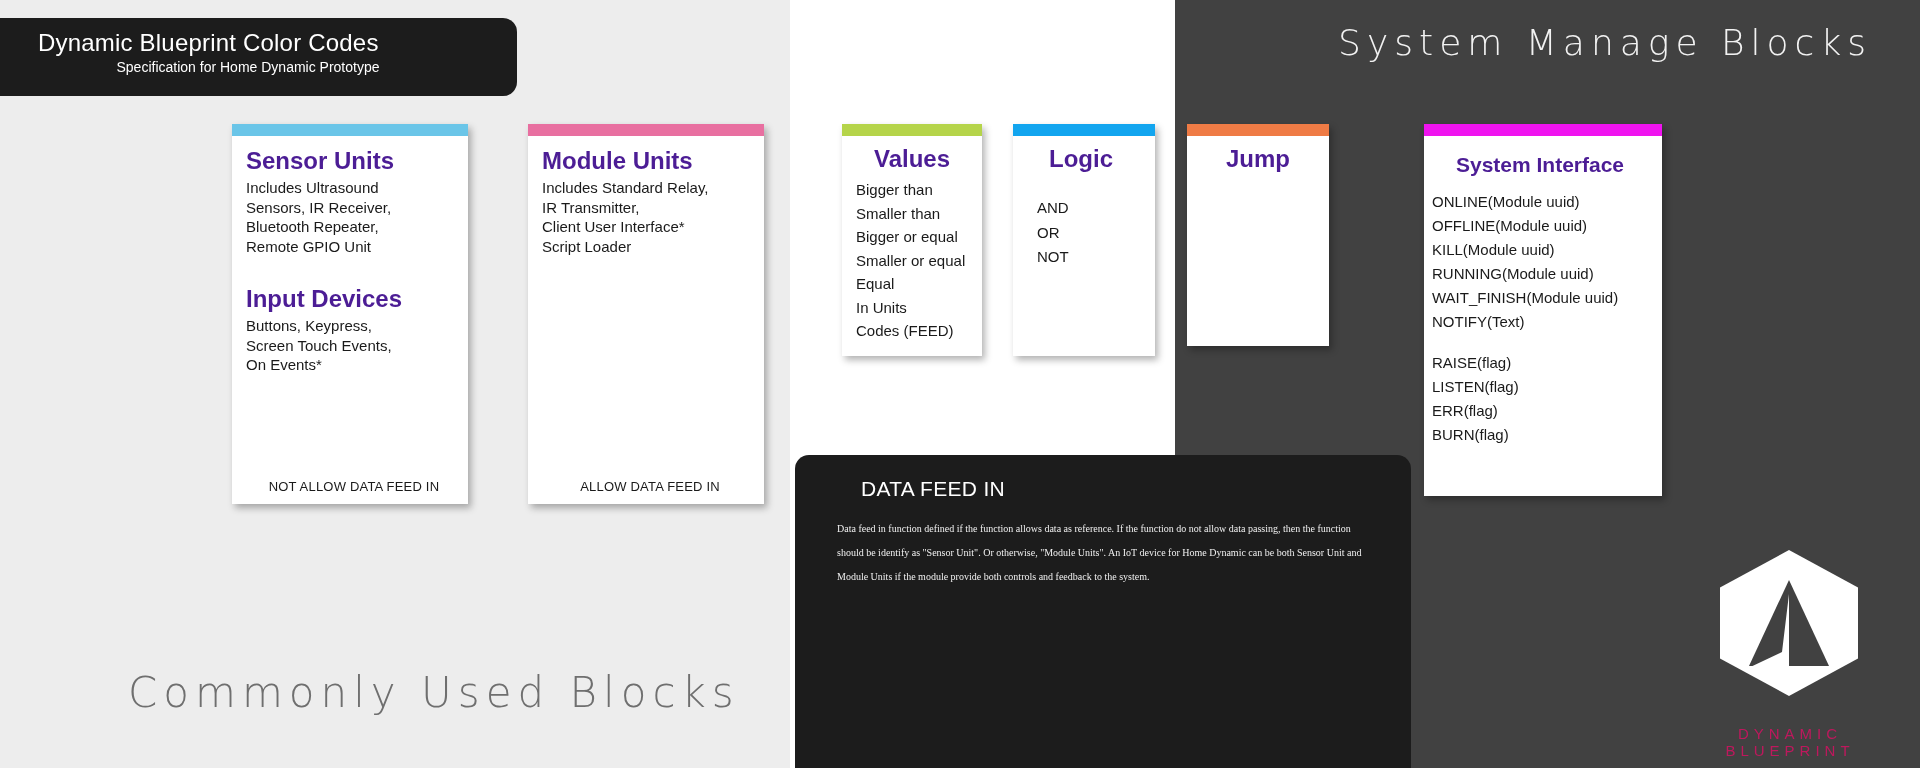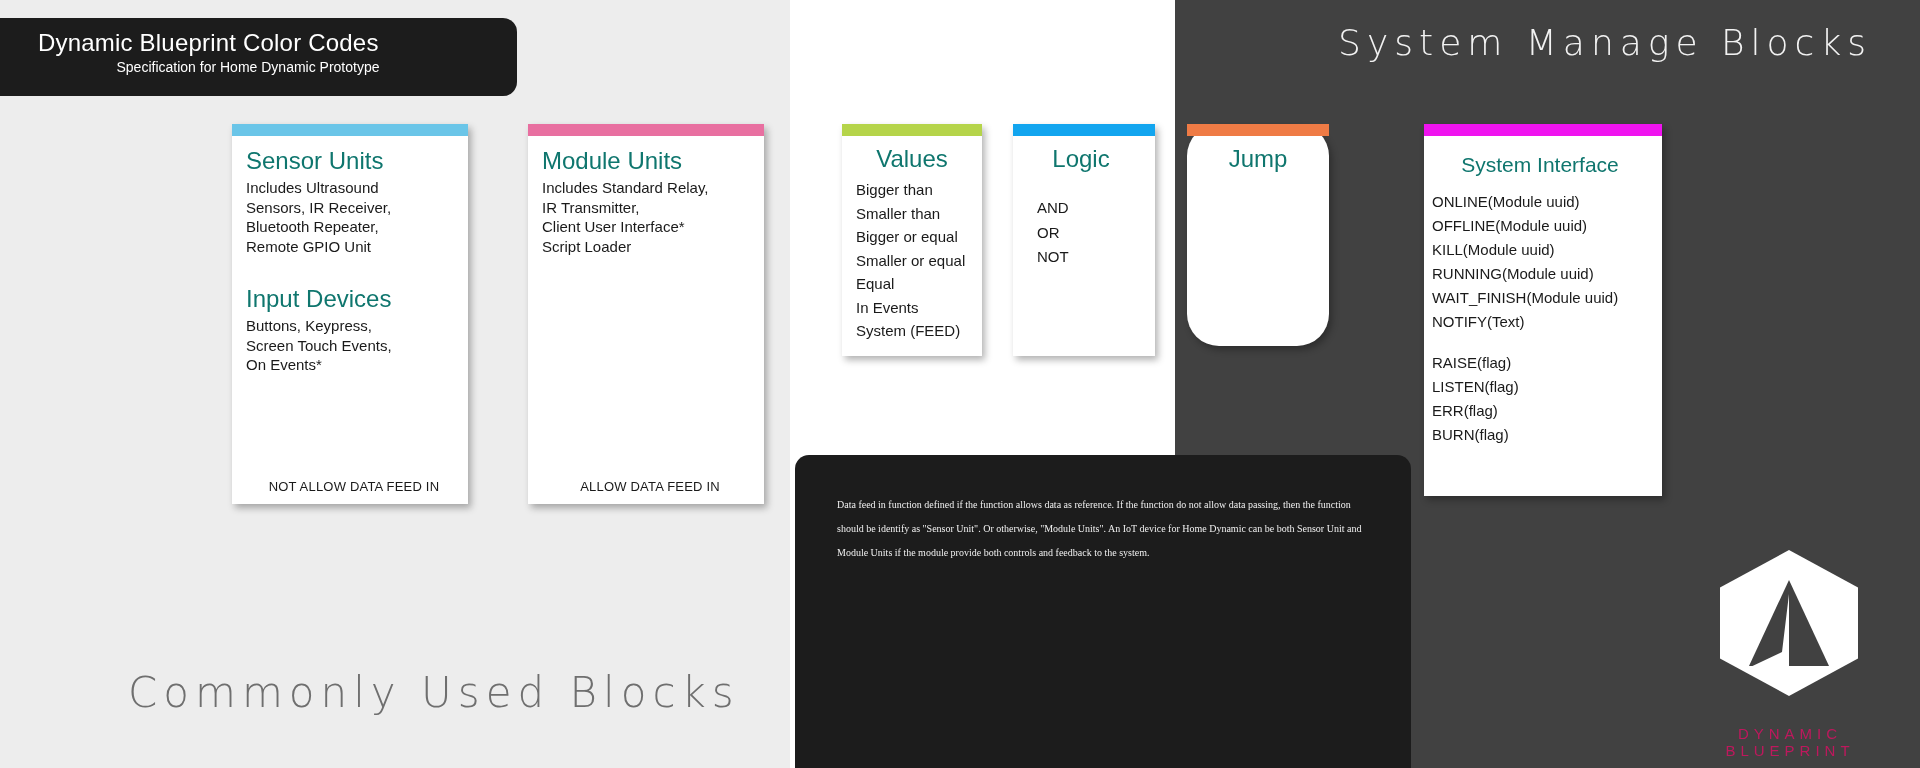--- a/index.html
+++ b/index.html
@@ -91,23 +91,23 @@
     width: 100%;
   }
   .card .body {
     padding: 10px 14px 10px 14px;
     box-sizing: border-box;
     height: calc(100% - 12px);
     position: relative;
   }
   .card h3 {
     margin: 0 0 2px 0;
-    font-weight: normal;
+    font-weight: bold;
     font-size: 24px;
-    color: #0f766e;
+    color: #4c1d95;
     line-height: 30px;
   }
   .card h3.center {
     text-align: center;
   }
   .card .line {
     font-size: 15px;
     line-height: 19.5px;
     color: #1a1a1a;
     white-space: nowrap;
@@ -125,21 +125,21 @@
     letter-spacing: .2px;
   }
   .gap {
     height: 17px;
   }
   
   #card-sensor   { left: 232px;  top: 124px; width: 236px; height: 380px; }
   #card-module   { left: 528px;  top: 124px; width: 236px; height: 380px; }
   #card-values   { left: 842px;  top: 124px; width: 140px; height: 232px; }
   #card-logic    { left: 1013px; top: 124px; width: 142px; height: 232px; }
-  #card-jump     { left: 1187px; top: 124px; width: 142px; height: 222px; border-radius: 32px; }
+  #card-jump     { left: 1187px; top: 124px; width: 142px; height: 222px; }
   #card-sysfn    { left: 1424px; top: 124px; width: 238px; height: 372px; }
 
   #card-values .body, #card-logic .body, #card-jump .body { padding-top: 8px; }
   #card-sysfn .body { padding-top: 14px; padding-left: 8px; }
   #card-sysfn .line { font-size: 15px; line-height: 24px; }
   #card-sysfn h3 { font-size: 21px; text-align: center; margin-bottom: 10px; }
   #card-jump .line { line-height: 24px; }
   #card-values .line { line-height: 23.5px; }
   #card-logic .line { line-height: 24.5px; }
   #card-logic .body { padding-left: 24px; }
@@ -236,22 +236,22 @@
   <div class="card" id="card-values">
     <div class="bar" style="background:#b5d44a"></div>
     <div class="body">
       <h3 class="center">Values</h3>
       <div class="lines-wrap">
         <div class="line">Bigger than</div>
         <div class="line">Smaller than</div>
         <div class="line">Bigger or equal</div>
         <div class="line">Smaller or equal</div>
         <div class="line">Equal</div>
-        <div class="line">In Events</div>
-        <div class="line">System (FEED)</div>
+        <div class="line">In Units</div>
+        <div class="line">Codes (FEED)</div>
       </div>
     </div>
   </div>
 
   <div class="card" id="card-logic">
     <div class="bar" style="background:#12a5ef"></div>
     <div class="body">
       <h3 class="center" style="margin-left:-16px">Logic</h3>
       <div class="lines-wrap">
         <div class="line">AND</div>
@@ -280,20 +280,21 @@
       <div class="line">NOTIFY(Text)</div>
       <div class="gap"></div>
       <div class="line">RAISE(flag)</div>
       <div class="line">LISTEN(flag)</div>
       <div class="line">ERR(flag)</div>
       <div class="line">BURN(flag)</div>
     </div>
   </div>
 
   <div id="feed-note">
+    <h4>DATA FEED IN</h4>
     <p>Data feed in function defined if the function allows data as reference. If the function do not allow data passing, then the function should be identify as "Sensor Unit". Or otherwise, "Module Units".
 An IoT device for Home Dynamic can be both Sensor Unit and Module Units if the module provide both controls and feedback to the system.</p>
   </div>
 
   <div id="logo">
     <svg viewBox="0 0 146 150" width="146" height="150" aria-hidden="true">
       <polygon points="73,2 142,39.5 142,110.5 73,148 4,110.5 4,39.5" fill="#ffffff"></polygon>
       <polygon points="73,32 113,118 33,118" fill="#414141"></polygon>
       <polygon points="73,46 66,104 28,122 73,122" fill="#ffffff"></polygon>
     </svg>

